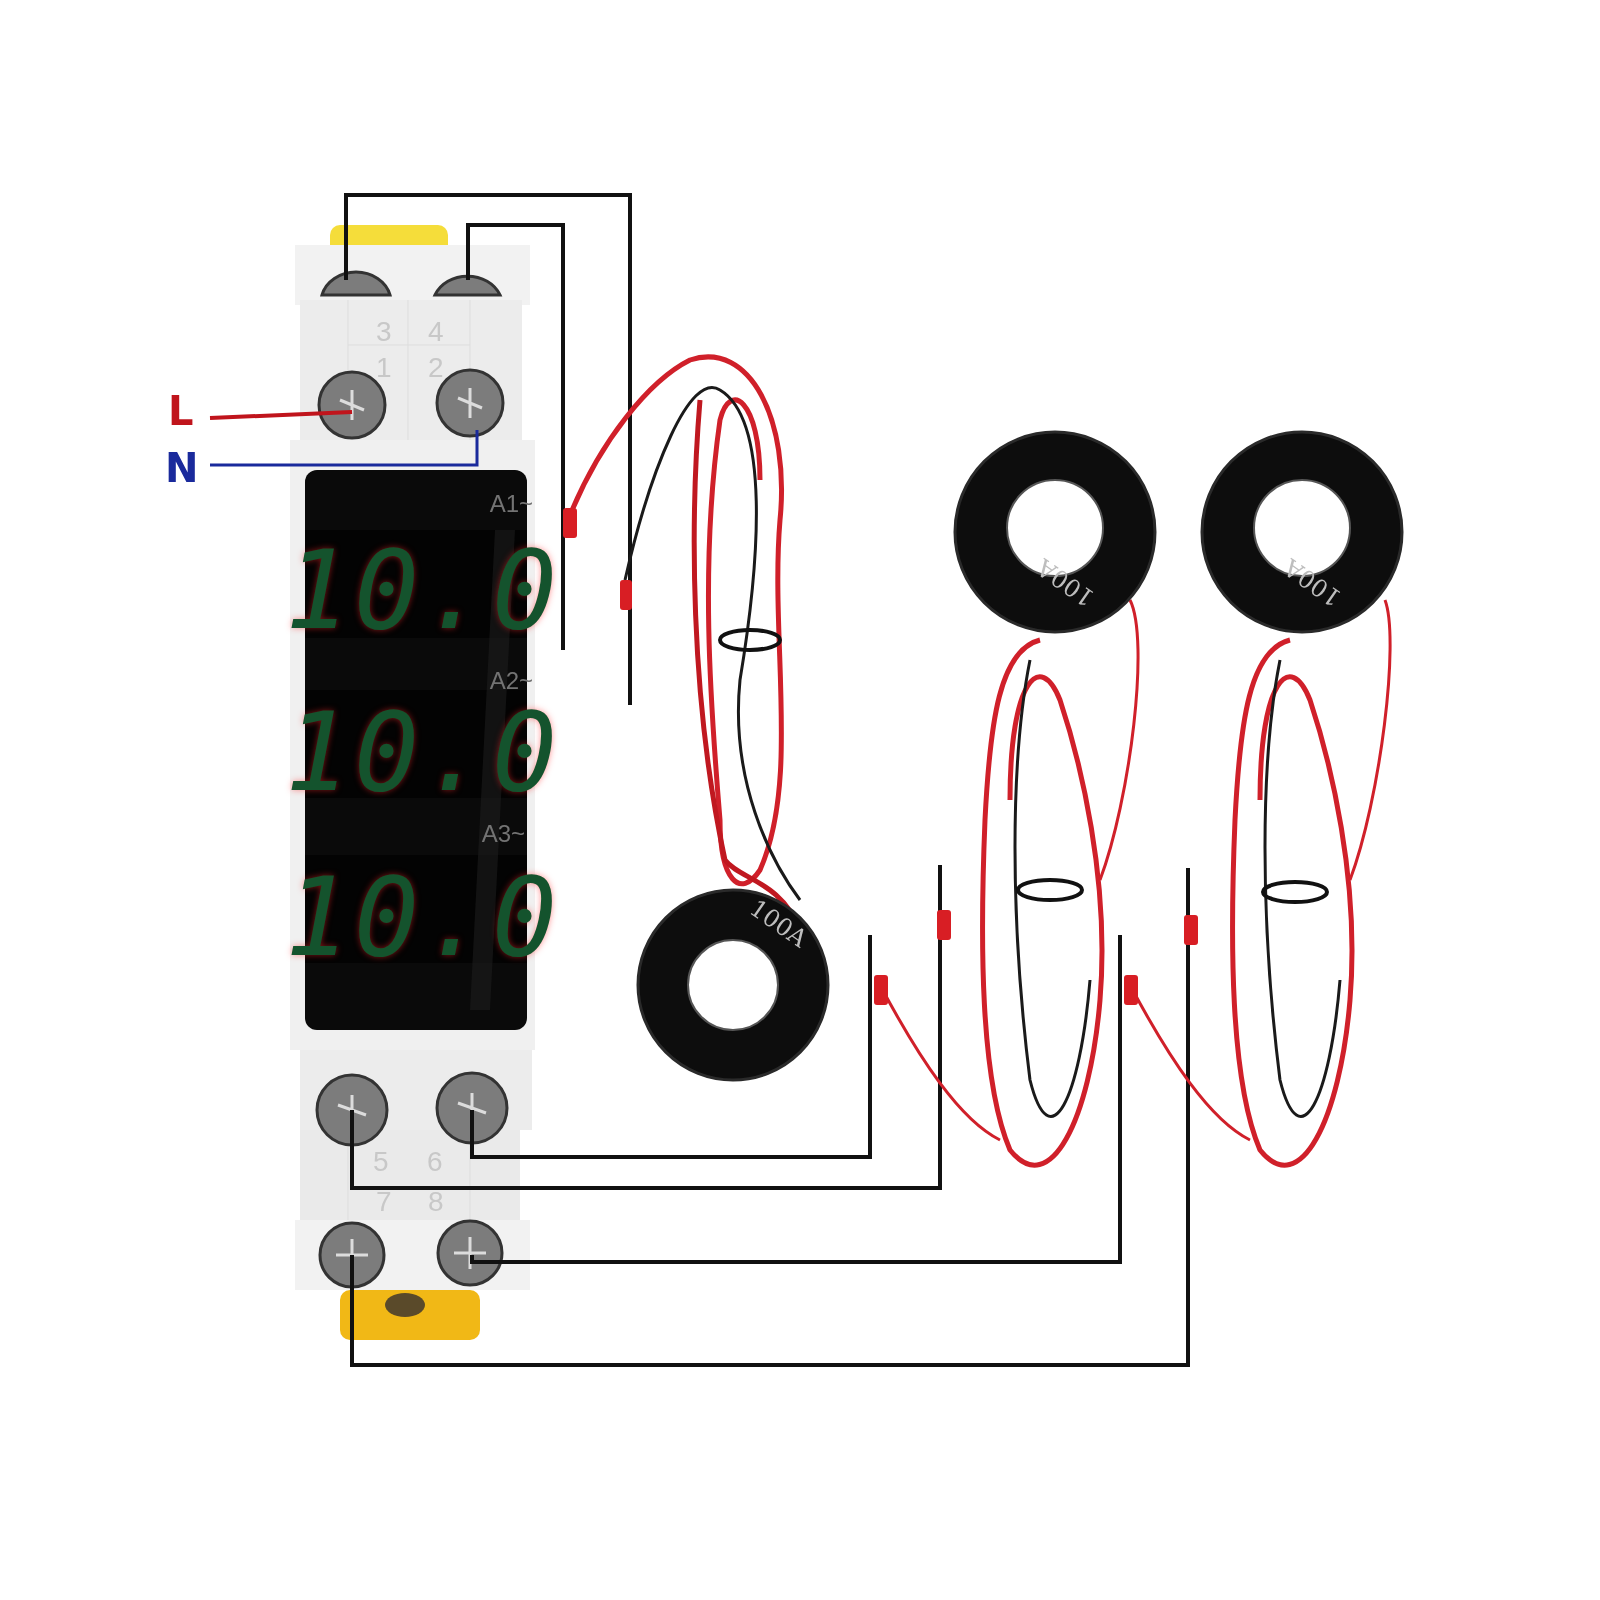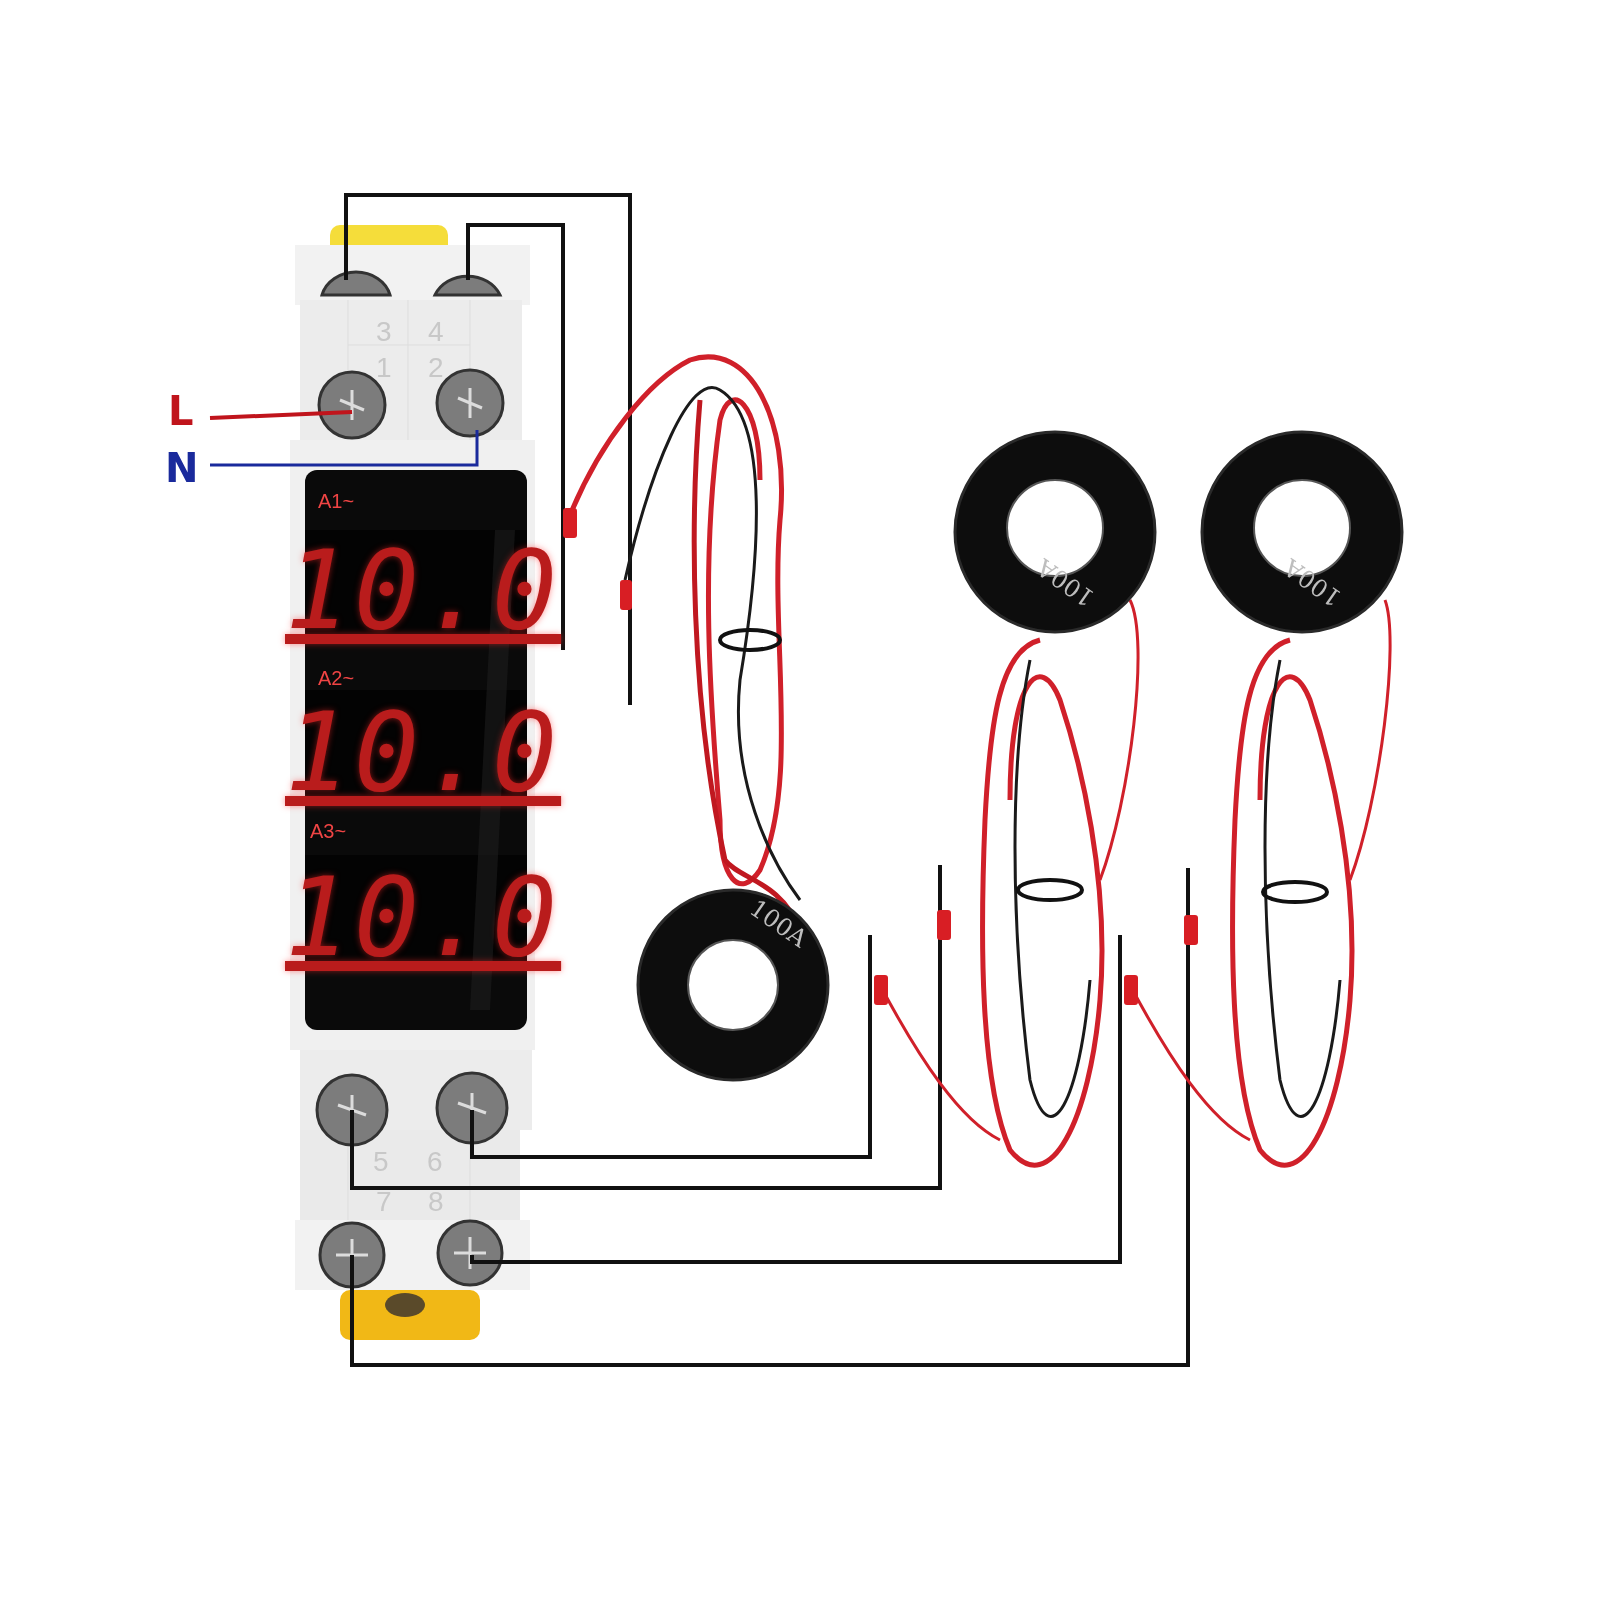--- a/index.html
+++ b/index.html
@@ -1,20 +1,20 @@
 <!DOCTYPE html>
 <html><head>
 <meta charset="utf-8">
 <style>
   html,body{margin:0;padding:0;background:#ffffff;}
   body{width:1600px;height:1600px;position:relative;overflow:hidden;font-family:"Liberation Sans",sans-serif;}
   #stage{position:absolute;left:0;top:0;width:1600px;height:1600px;}
   .lbl{position:absolute;font-family:"DejaVu Sans",sans-serif;font-weight:bold;font-size:40px;}
-  .screen-label{position:absolute;color:#ef4444;font-family:"Liberation Sans",sans-serif;font-size:20px;text-align:left;width:215px;}
-  .reading{position:absolute;color:#b91c1c;font-family:"DejaVu Sans Mono",monospace;font-size:108px;font-style:italic;letter-spacing:4px;width:215px;text-align:right;text-shadow:0 0 6px rgba(255,40,40,.5);text-decoration:underline;}
+  .screen-label{position:absolute;color:#737373;font-family:"Liberation Sans",sans-serif;font-size:24px;text-align:right;width:215px;}
+  .reading{position:absolute;color:#14532d;font-family:"DejaVu Sans Mono",monospace;font-size:108px;font-style:italic;letter-spacing:4px;width:215px;text-align:right;text-shadow:0 0 6px rgba(255,40,40,.5);}
   .term-num{position:absolute;color:#c8c8c8;font-family:"Liberation Sans",sans-serif;font-size:28px;}
   .ct-text{font-family:"DejaVu Serif",serif;font-size:24px;fill:#bdbdbd;}
 </style>
 </head>
 <body>
 
 <div id="stage">
 
   <svg width="1600" height="1600" viewBox="0 0 1600 1600" style="position:absolute;left:0;top:0">
 

